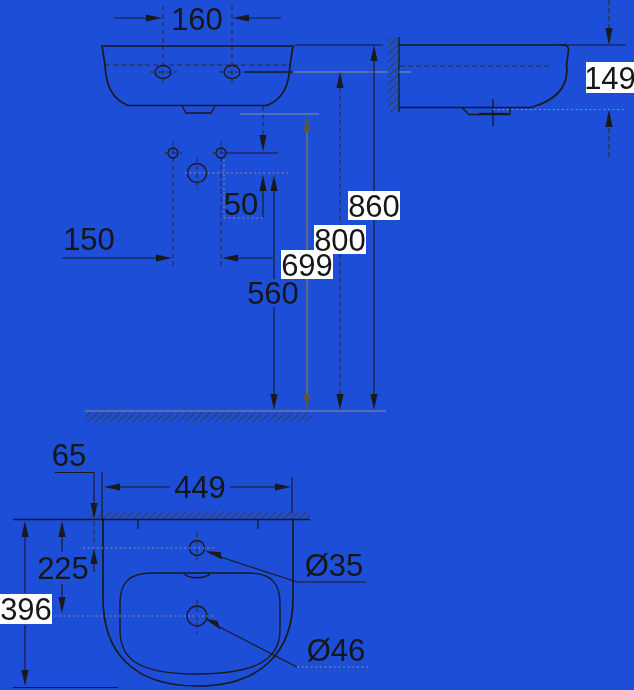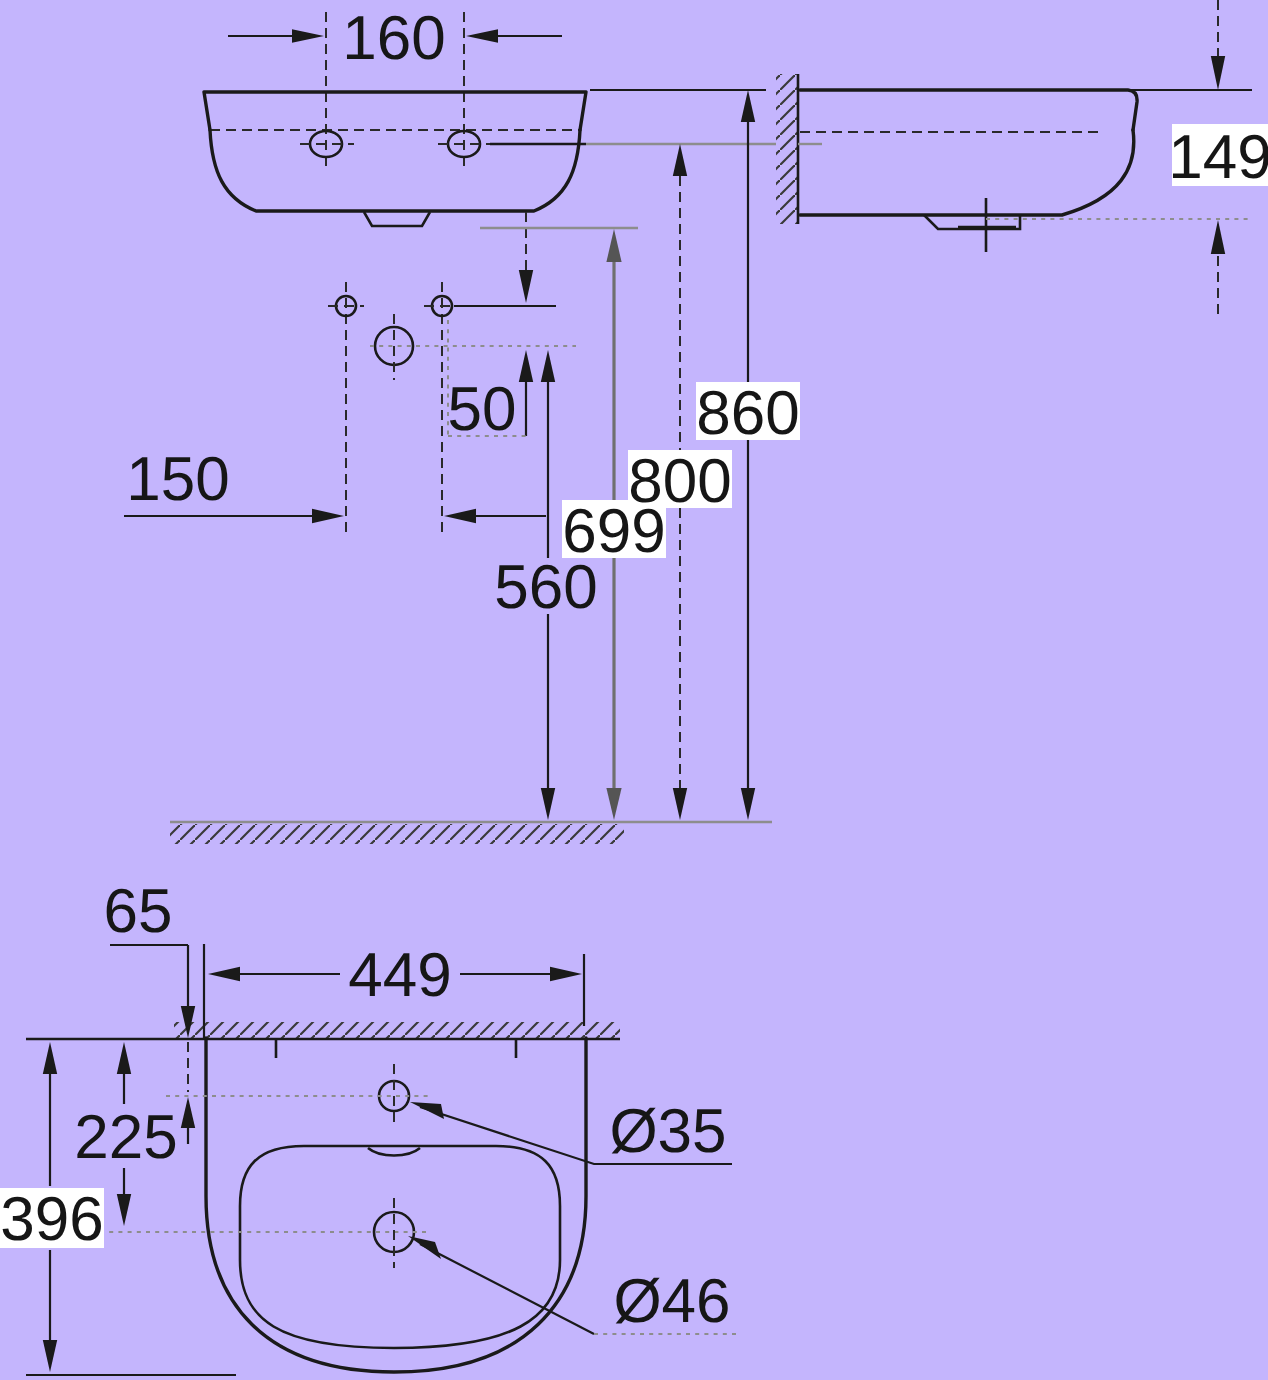--- a/index.html
+++ b/index.html
@@ -1,16 +1,16 @@
 <!DOCTYPE html>
 <html><head>
 <meta charset="utf-8">
 <style>
   html,body{margin:0;padding:0;background:#fff;}
-  .stage{position:relative;width:634px;height:690px;background:#c4b5fd;overflow:hidden;}
+  .stage{position:relative;width:634px;height:690px;background:#1d4ed8;overflow:hidden;}
   svg{display:block;}
   text{font-family:"Liberation Sans","DejaVu Sans",sans-serif;font-size:31px;fill:#161616;}
   .ln{stroke:#1a1a1a;stroke-width:1.3;fill:none;}
   .thick{stroke:#1a1a1a;stroke-width:1.7;fill:none;stroke-linejoin:round;stroke-linecap:round;}
   .dash{stroke:#2a2a2a;stroke-width:1;fill:none;stroke-dasharray:5,3;}
   .dot{stroke:#8d8d8d;stroke-width:1;fill:none;stroke-dasharray:2,2.6;}
   .gray{stroke:#8d8d8d;stroke-width:1.2;fill:none;}
   .dim{stroke:#1a1a1a;stroke-width:1.1;fill:none;}
   .dimgray{stroke:#6f6f6f;stroke-width:1.6;fill:none;}
   .arr{fill:#1a1a1a;stroke:none;}

